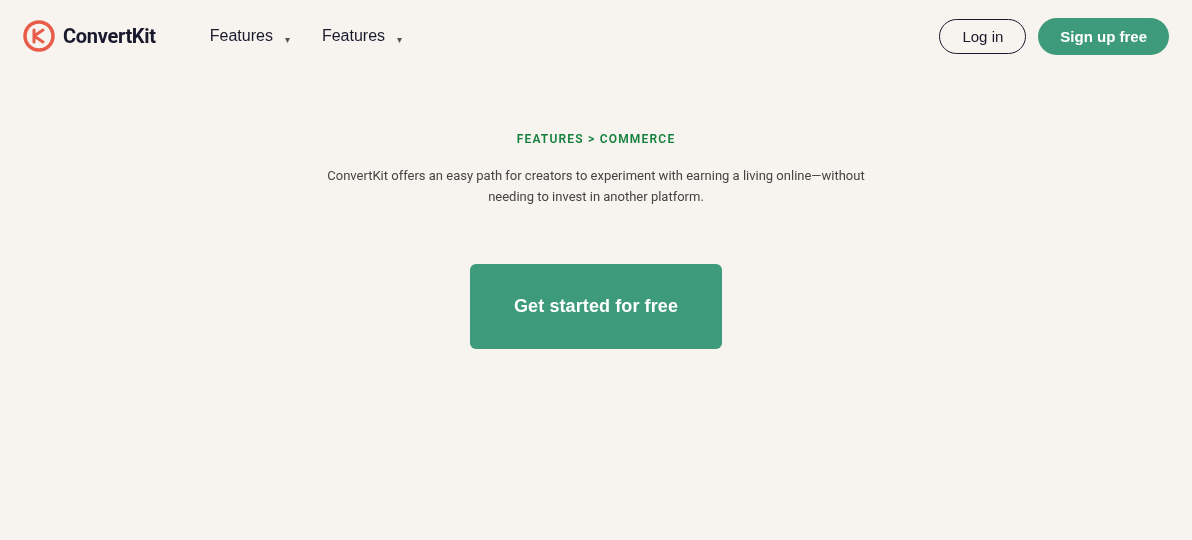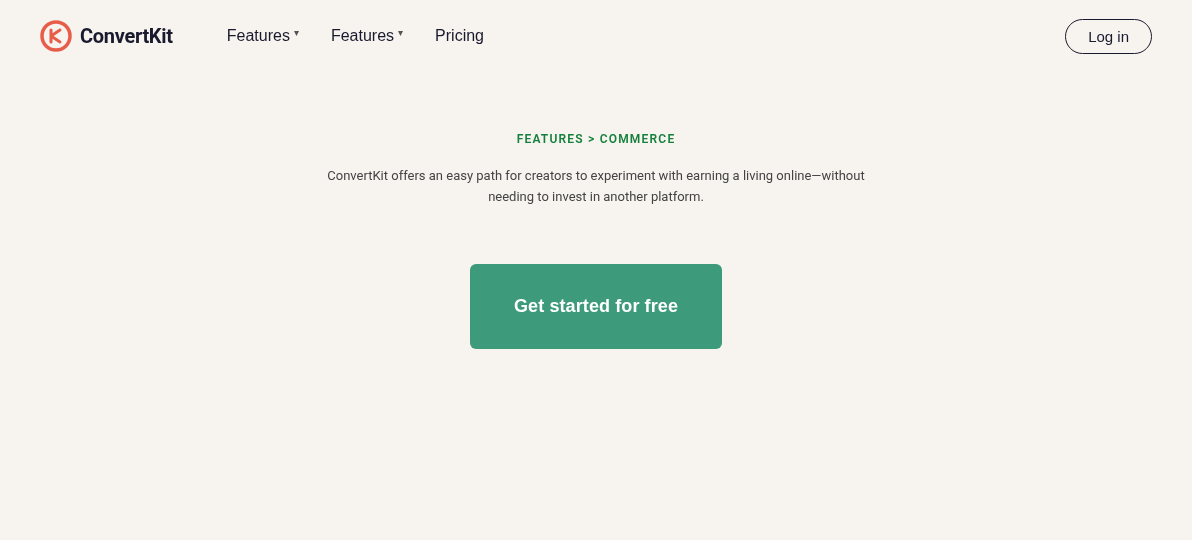--- a/index.html
+++ b/index.html
@@ -12,21 +12,21 @@
       font-family: -apple-system, BlinkMacSystemFont, 'Segoe UI', Roboto, sans-serif;
       background-color: #f7f3ee;
       min-height: 540px;
       width: 1192px;
     }
 
     
     nav {
       display: flex;
       align-items: center;
-      padding: 0 40px;
+      padding: 0 23px;
       height: 72px;
       background-color: #f7f3ee;
     }
 
     .nav-logo {
       display: flex;
       align-items: center;
       gap: 8px;
       text-decoration: none;
       margin-right: 40px;
@@ -46,22 +46,22 @@
 
     .nav-links {
       display: flex;
       align-items: center;
       gap: 4px;
       flex: 1;
     }
 
     .nav-link {
       display: flex;
-      align-items: flex-start;
-      gap: 4px;
+      align-items: flex-end;
+      gap: 12px;
       padding: 8px 14px;
       font-size: 16px;
       color: #1a1a2e;
       text-decoration: none;
       font-weight: 500;
       cursor: pointer;
       background: none;
       border: none;
     }
 
@@ -161,27 +161,25 @@
 
   <div class="nav-links">
     <button class="nav-link">
       <span>Features</span>
       <span class="chevron">▾</span>
     </button>
     <button class="nav-link">
       <span>Features</span>
       <span class="chevron">▾</span>
     </button>
-    <button class="nav-link">
-      <span>Pricing</span>
-    </button>
   </div>
 
   <div class="nav-actions">
     <button class="btn-login">Log in</button>
+    <button class="btn-signup">Sign up free</button>
   </div>
 </nav>
 
 <section class="hero">
   <div class="breadcrumb">FEATURES &gt; COMMERCE</div>
   <p class="hero-subtitle">ConvertKit offers an easy path for creators to experiment with earning a living online—without needing to invest in another platform.</p>
   <button class="btn-cta">Get started for free</button>
 </section>
 
 </body></html>

